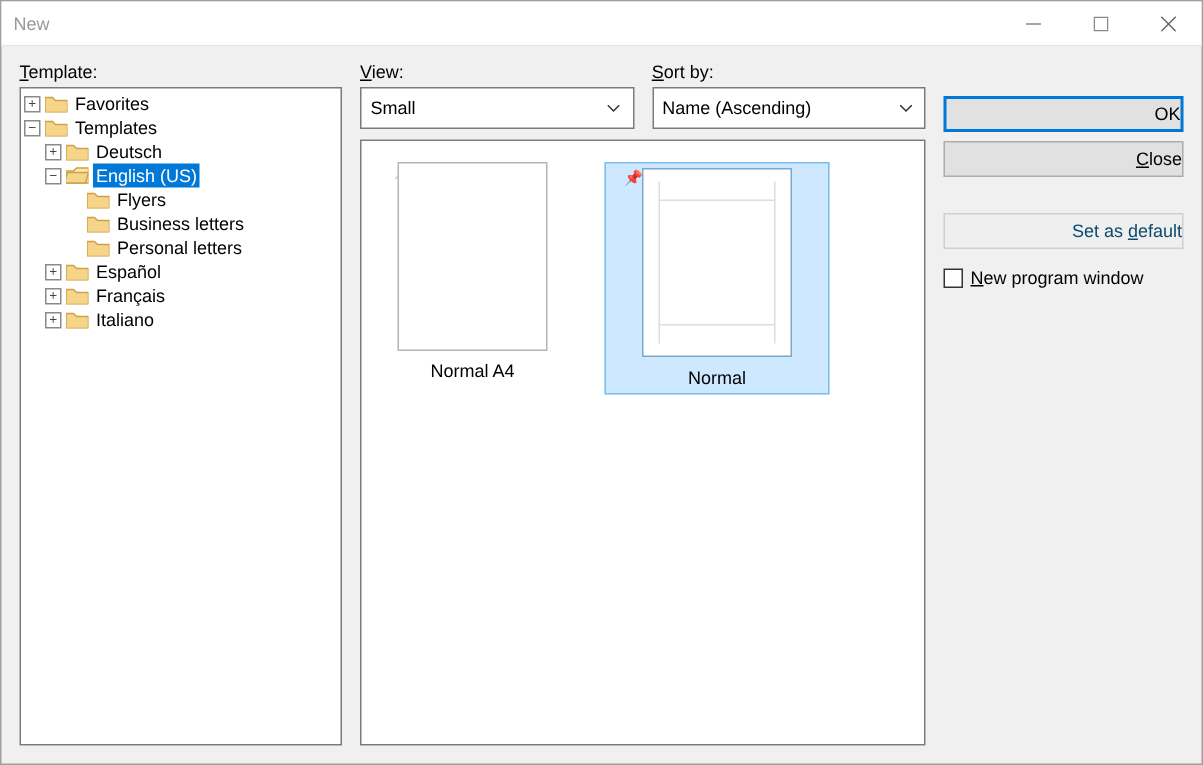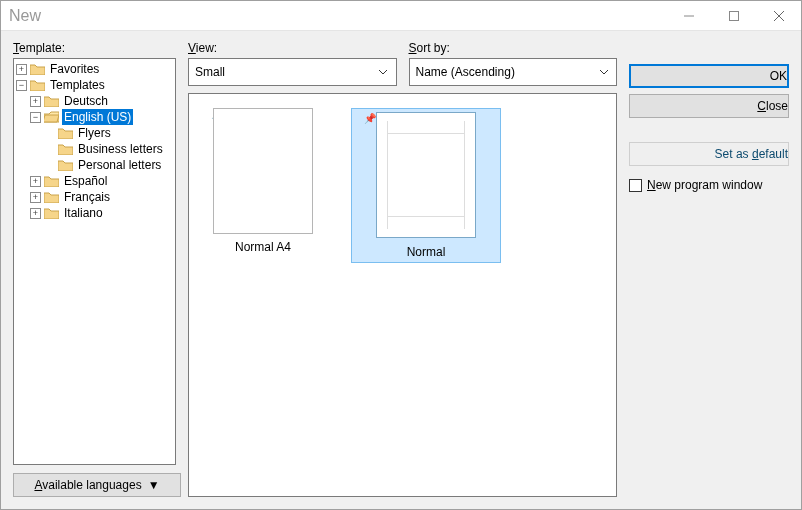--- a/index.html
+++ b/index.html
@@ -22,39 +22,39 @@
     height: 30px;
     background: #fff;
     display: flex;
     align-items: center;
     border-bottom: 1px solid #e5e5e5;
   }
   .titlebar-title {
     flex: 1;
     padding-left: 8px;
     color: #999;
-    font-size: 16px;
+    font-size: 12px;
   }
   .win-btn {
     width: 45px;
     height: 29px;
     display: flex;
     align-items: center;
     justify-content: center;
     color: #888;
   }
   .win-btn svg { display:block; }
   .body {
     flex: 1;
     display: flex;
     padding: 10px 12px 12px 12px;
     gap: 12px;
   }
   .col { display: flex; flex-direction: column; }
-  .left { width: 163px; }
+  .left { width: 215px; }
   .center { flex: 1; }
   .right { width: 160px; gap: 6px; }
   .lbl { margin-bottom: 3px; }
   .underline { text-decoration: underline; }
   .tree-box {
     flex: 1;
     background: #fff;
     border: 1px solid #7a7a7a;
     padding: 2px 0;
     overflow: auto;
@@ -309,24 +309,20 @@
                 <span class="folder"><svg width="15" height="12">
                         <path d="M0 2 h5 l2 2 h8 v8 h-15 z" fill="#f6d58a" stroke="#caa34a"></path>
                       </svg></span>
                 <span class="node-label">Italiano</span>
               </div>
                 </li>
             </ul>
           </li>
         </ul>
       </div>
-      <div class="langs-btn">
-        <span><span class="underline">A</span><span>vailable languages</span></span>
-        <span>▼</span>
-      </div>
     </div>
 
     <div class="col center">
       <div class="row">
         <div style="flex:1">
           <div class="lbl"><span class="underline">V</span>iew:</div>
           <div class="dropdown">
             <span class="val">Small</span>
             <span class="caret">
                 <svg width="8" height="5">

